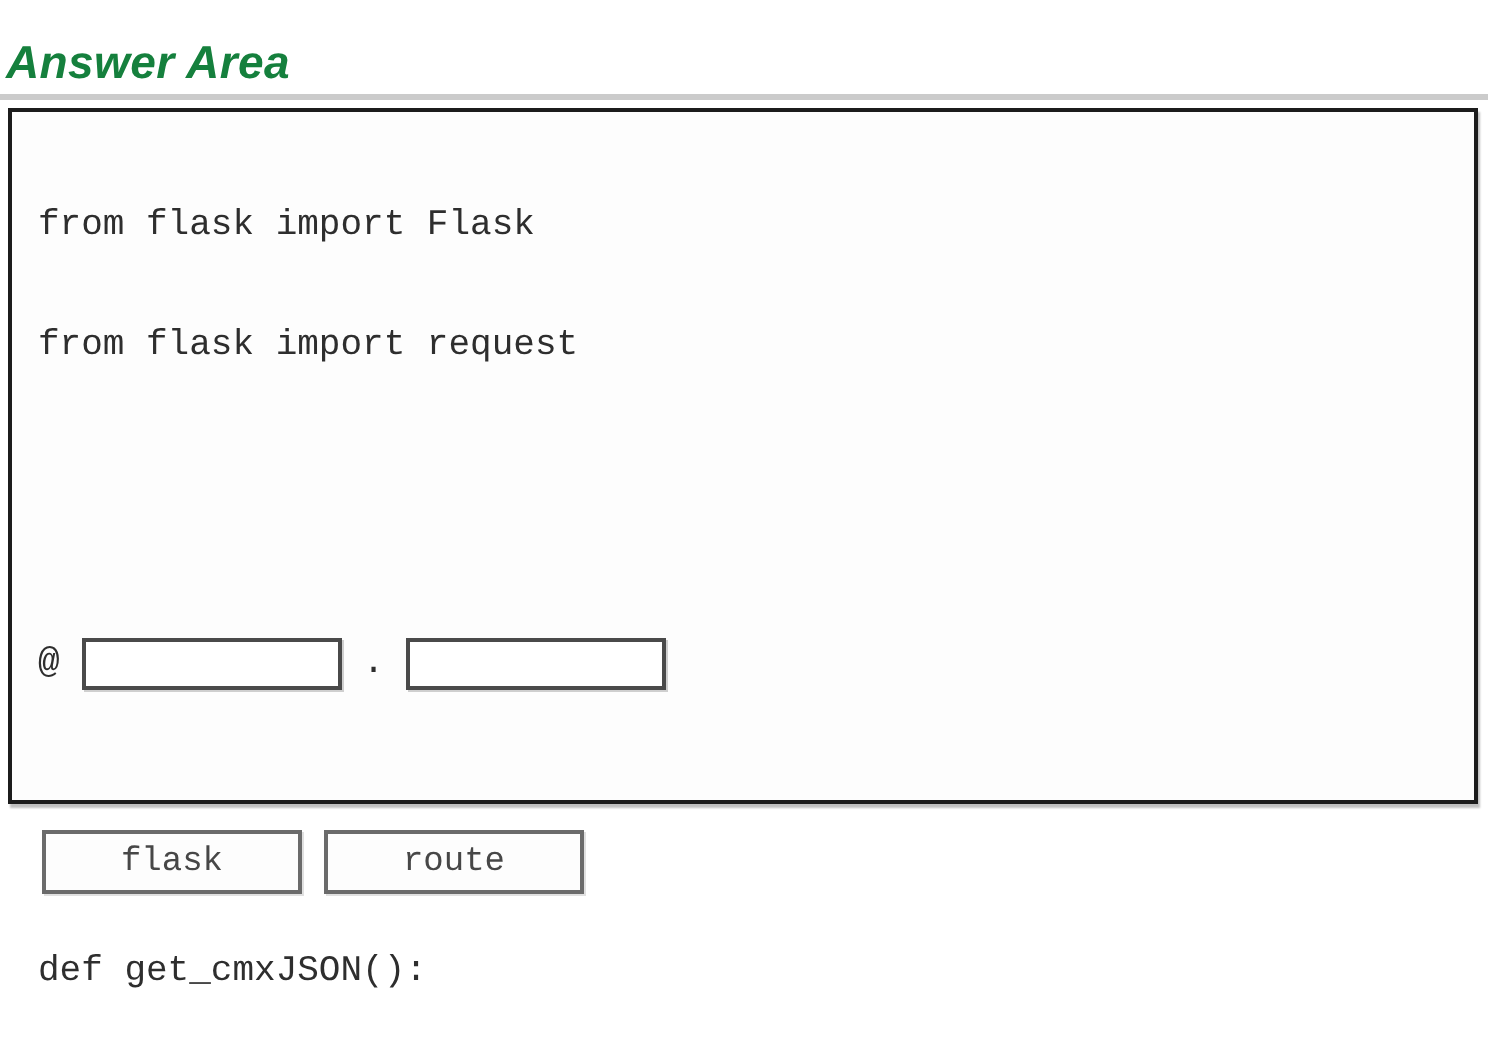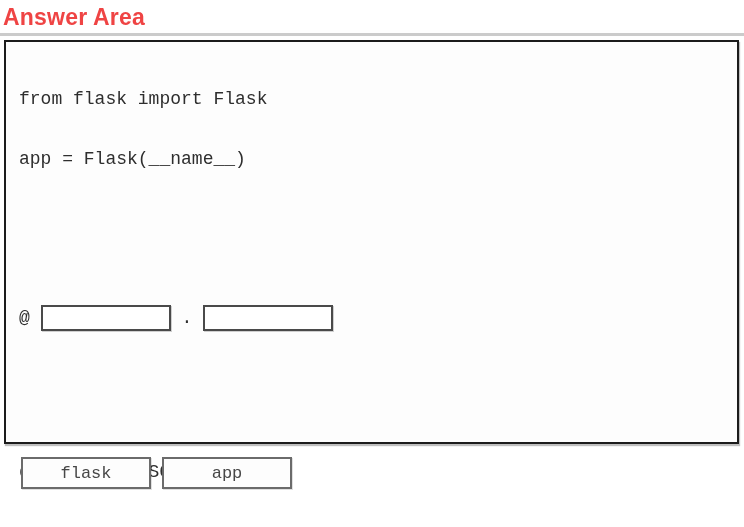--- a/index.html
+++ b/index.html
@@ -5,36 +5,37 @@
   * { margin: 0; padding: 0; box-sizing: border-box; }
   html, body {
     width: 744px; height: 527px;
     background: #ffffff;
     overflow: hidden;
     font-family: "Liberation Sans", sans-serif;
   }
   .page-title {
     font-size: 23px;
     font-weight: 700;
-    color: #ef4444;
-    margin: 4px 0 0 3px;
+    color: #15803d;
+    margin: 18px 0 0 3px;
     height: 27px;
     line-height: 27px;
     letter-spacing: 0.2px;
+    font-style: italic;
   }
   .divider {
     height: 3px;
     background: #cbcbcb;
     margin-top: 2px;
     width: 744px;
   }
   .main-box {
     margin: 4px 0 0 4px;
     width: 735px;
-    height: 404px;
+    height: 348px;
     border: 2px solid #1c1c1c;
     background: #fdfdfd;
     padding: 7px 0 0 13px;
     box-shadow: 1px 2px 1px rgba(0,0,0,0.25);
   }
   .code {
     font-family: "Liberation Mono", "DejaVu Sans Mono", monospace;
     font-size: 18px;
     color: #2e2e2e;
     white-space: pre;
@@ -84,21 +85,21 @@
   }
 </style>
 </head>
 <body>
 
 <div class="page-title">Answer Area</div>
 <div class="divider"></div>
 
 <div class="main-box code">
   <div class="code-line"><span>from flask import Flask</span></div>
-  <div class="code-line"><span>app = Flask(__name__)</span></div>
+  <div class="code-line"><span>from flask import request</span></div>
 
   <div class="sp14"></div>
 
   <div class="code-line tall">
     <span>@ </span>
     <span class="blank"></span>
     <span> . </span>
     <span class="blank"></span>
   </div>
 
@@ -125,15 +126,15 @@
   
 
   
 
   
 </div>
 
 <div class="tokens">
   <div class="token-row">
     <div class="token">flask</div>
-    <div class="token">app</div>
+    <div class="token">route</div>
   </div>
 </div>
 
 </body></html>

